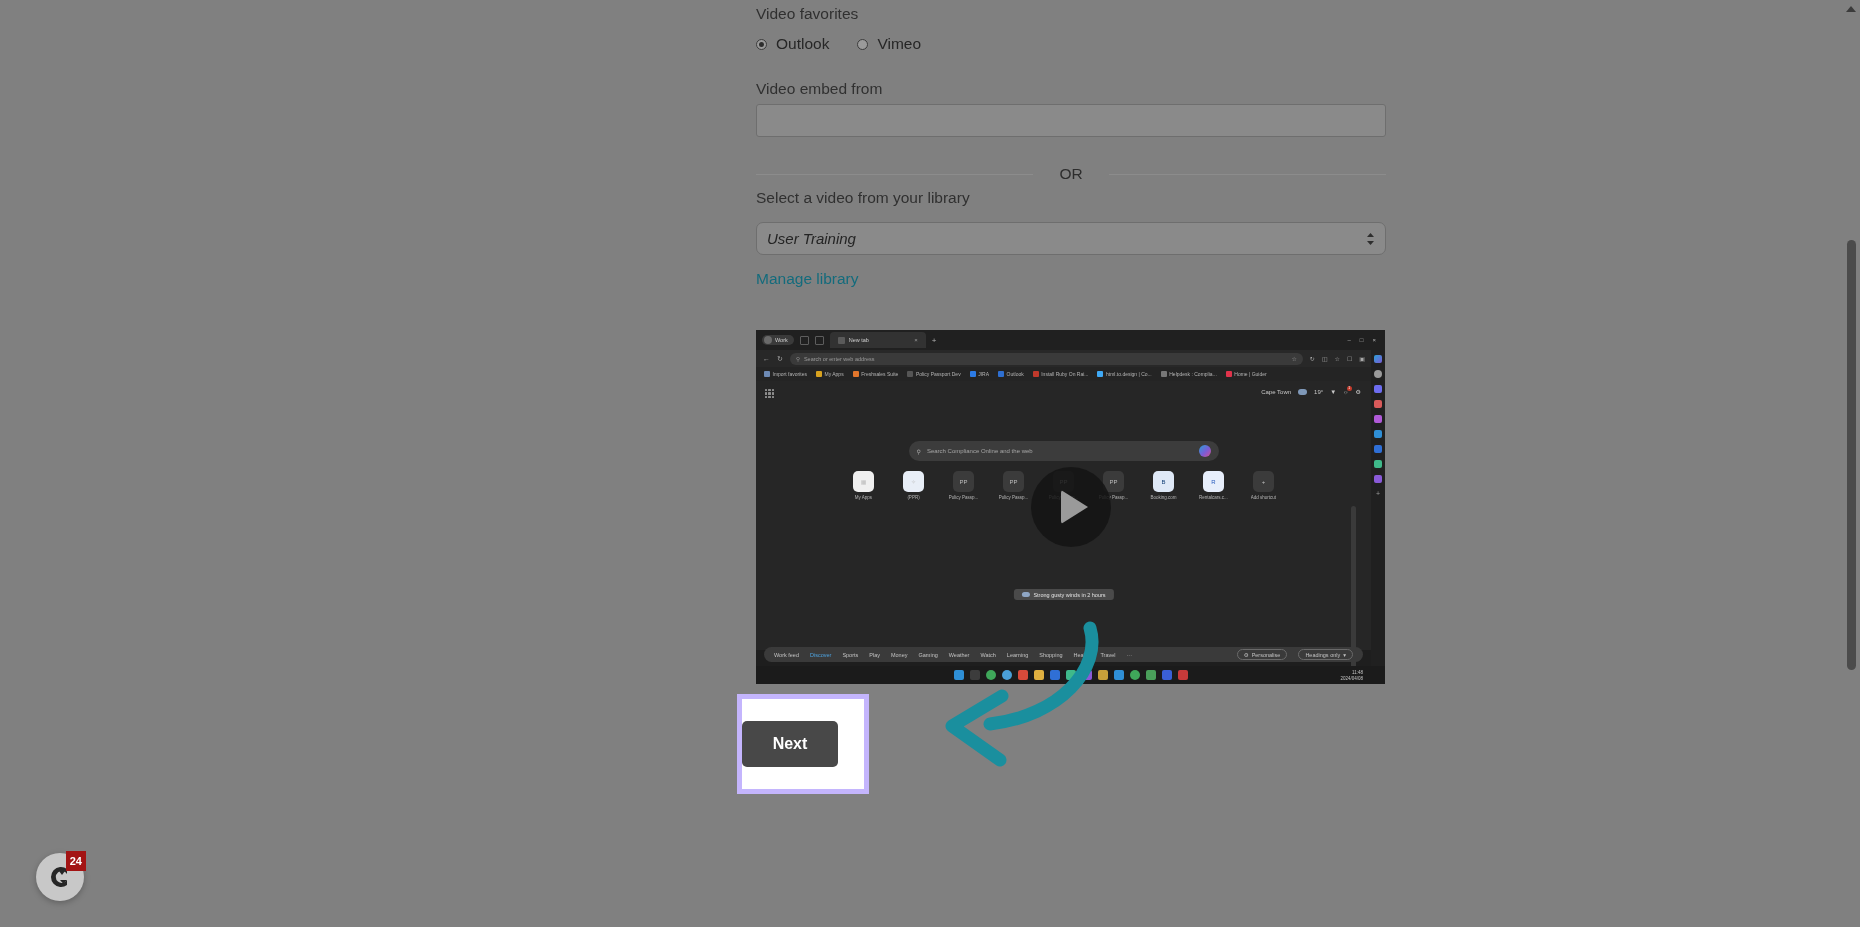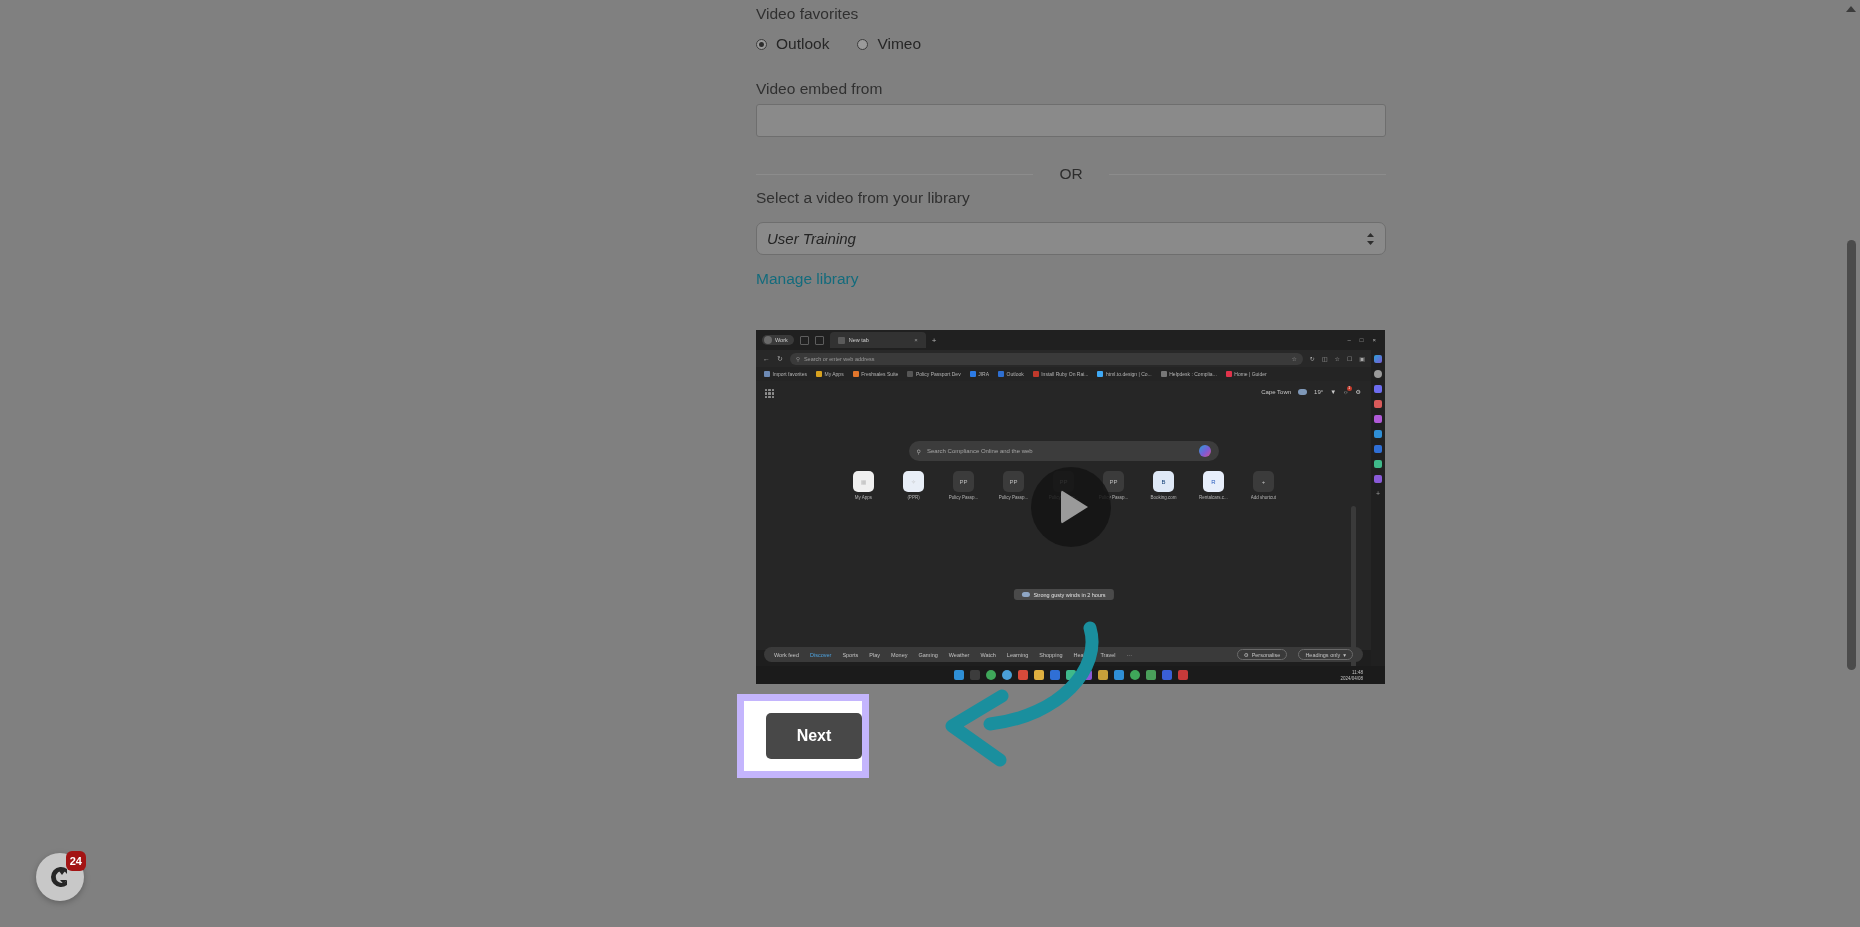--- a/index.html
+++ b/index.html
@@ -335,24 +335,24 @@
   .vb-pagescroll {
     position: absolute; right: 15px; top: 125px;
     width: 5px; height: 195px;
     background: #3a3a3a; border-radius: 3px;
   }
 
   
   #next-highlight {
     position: absolute;
     left: 737px; top: 694px;
-    width: 132px; height: 84px;
-    border: 7px solid #c4b5fd;
+    width: 132px; height: 100px;
+    border: 5px solid #c4b5fd;
     background: #fff;
-    display: flex; align-items: center; justify-content: flex-end;
+    display: flex; align-items: center; justify-content: flex-start;
     box-sizing: border-box;
   }
   #next-button {
     width: 96px; height: 46px;
     background: #484848;
     border: none; border-radius: 5px;
     color: #fff;
     font-family: "Liberation Sans", sans-serif;
     font-size: 16px; font-weight: bold;
     cursor: pointer;
@@ -372,21 +372,21 @@
     border-radius: 50%;
     background: #c8c8c8;
     box-shadow: 0 2px 6px rgba(0,0,0,0.25);
     display: flex; align-items: center; justify-content: center;
     cursor: pointer;
   }
   #widget-badge {
     position: absolute;
     right: -2px; top: -2px;
     min-width: 20px; height: 20px;
-    border-radius: 6px;
+    border-radius: 0;
     background: #a31414;
     color: #fff;
     font-size: 11px; font-weight: bold;
     display: flex; align-items: center; justify-content: center;
     padding: 0 4px;
   }
   
   #scrollbar {
     position: absolute;
     right: 0; top: 0;

